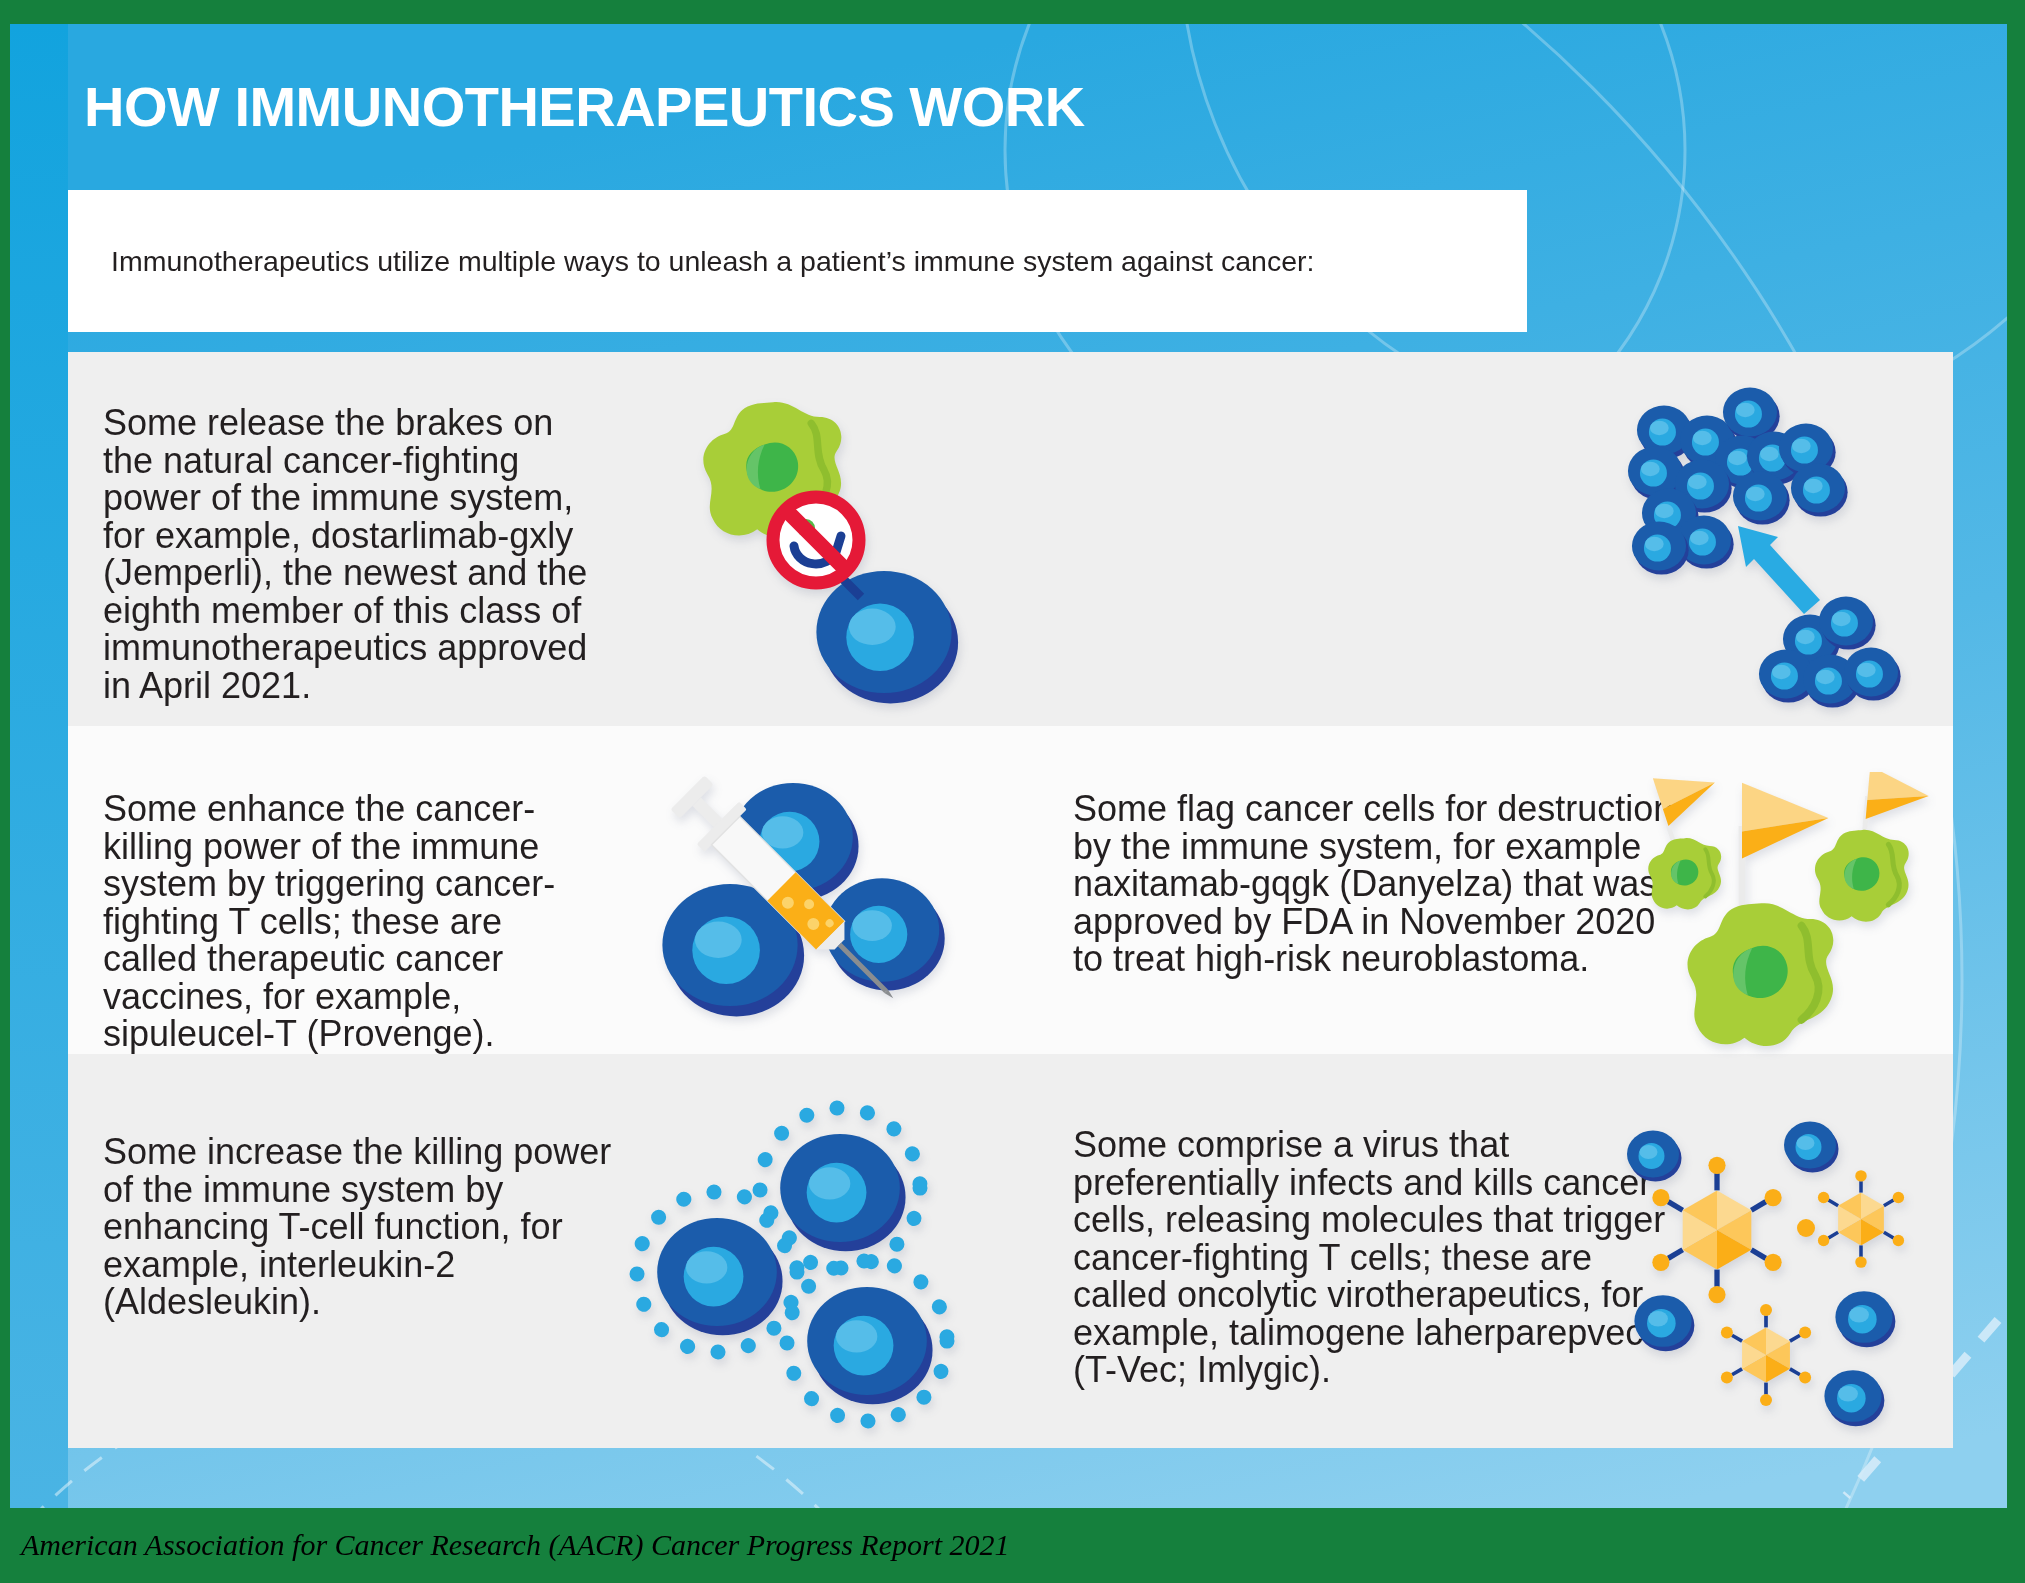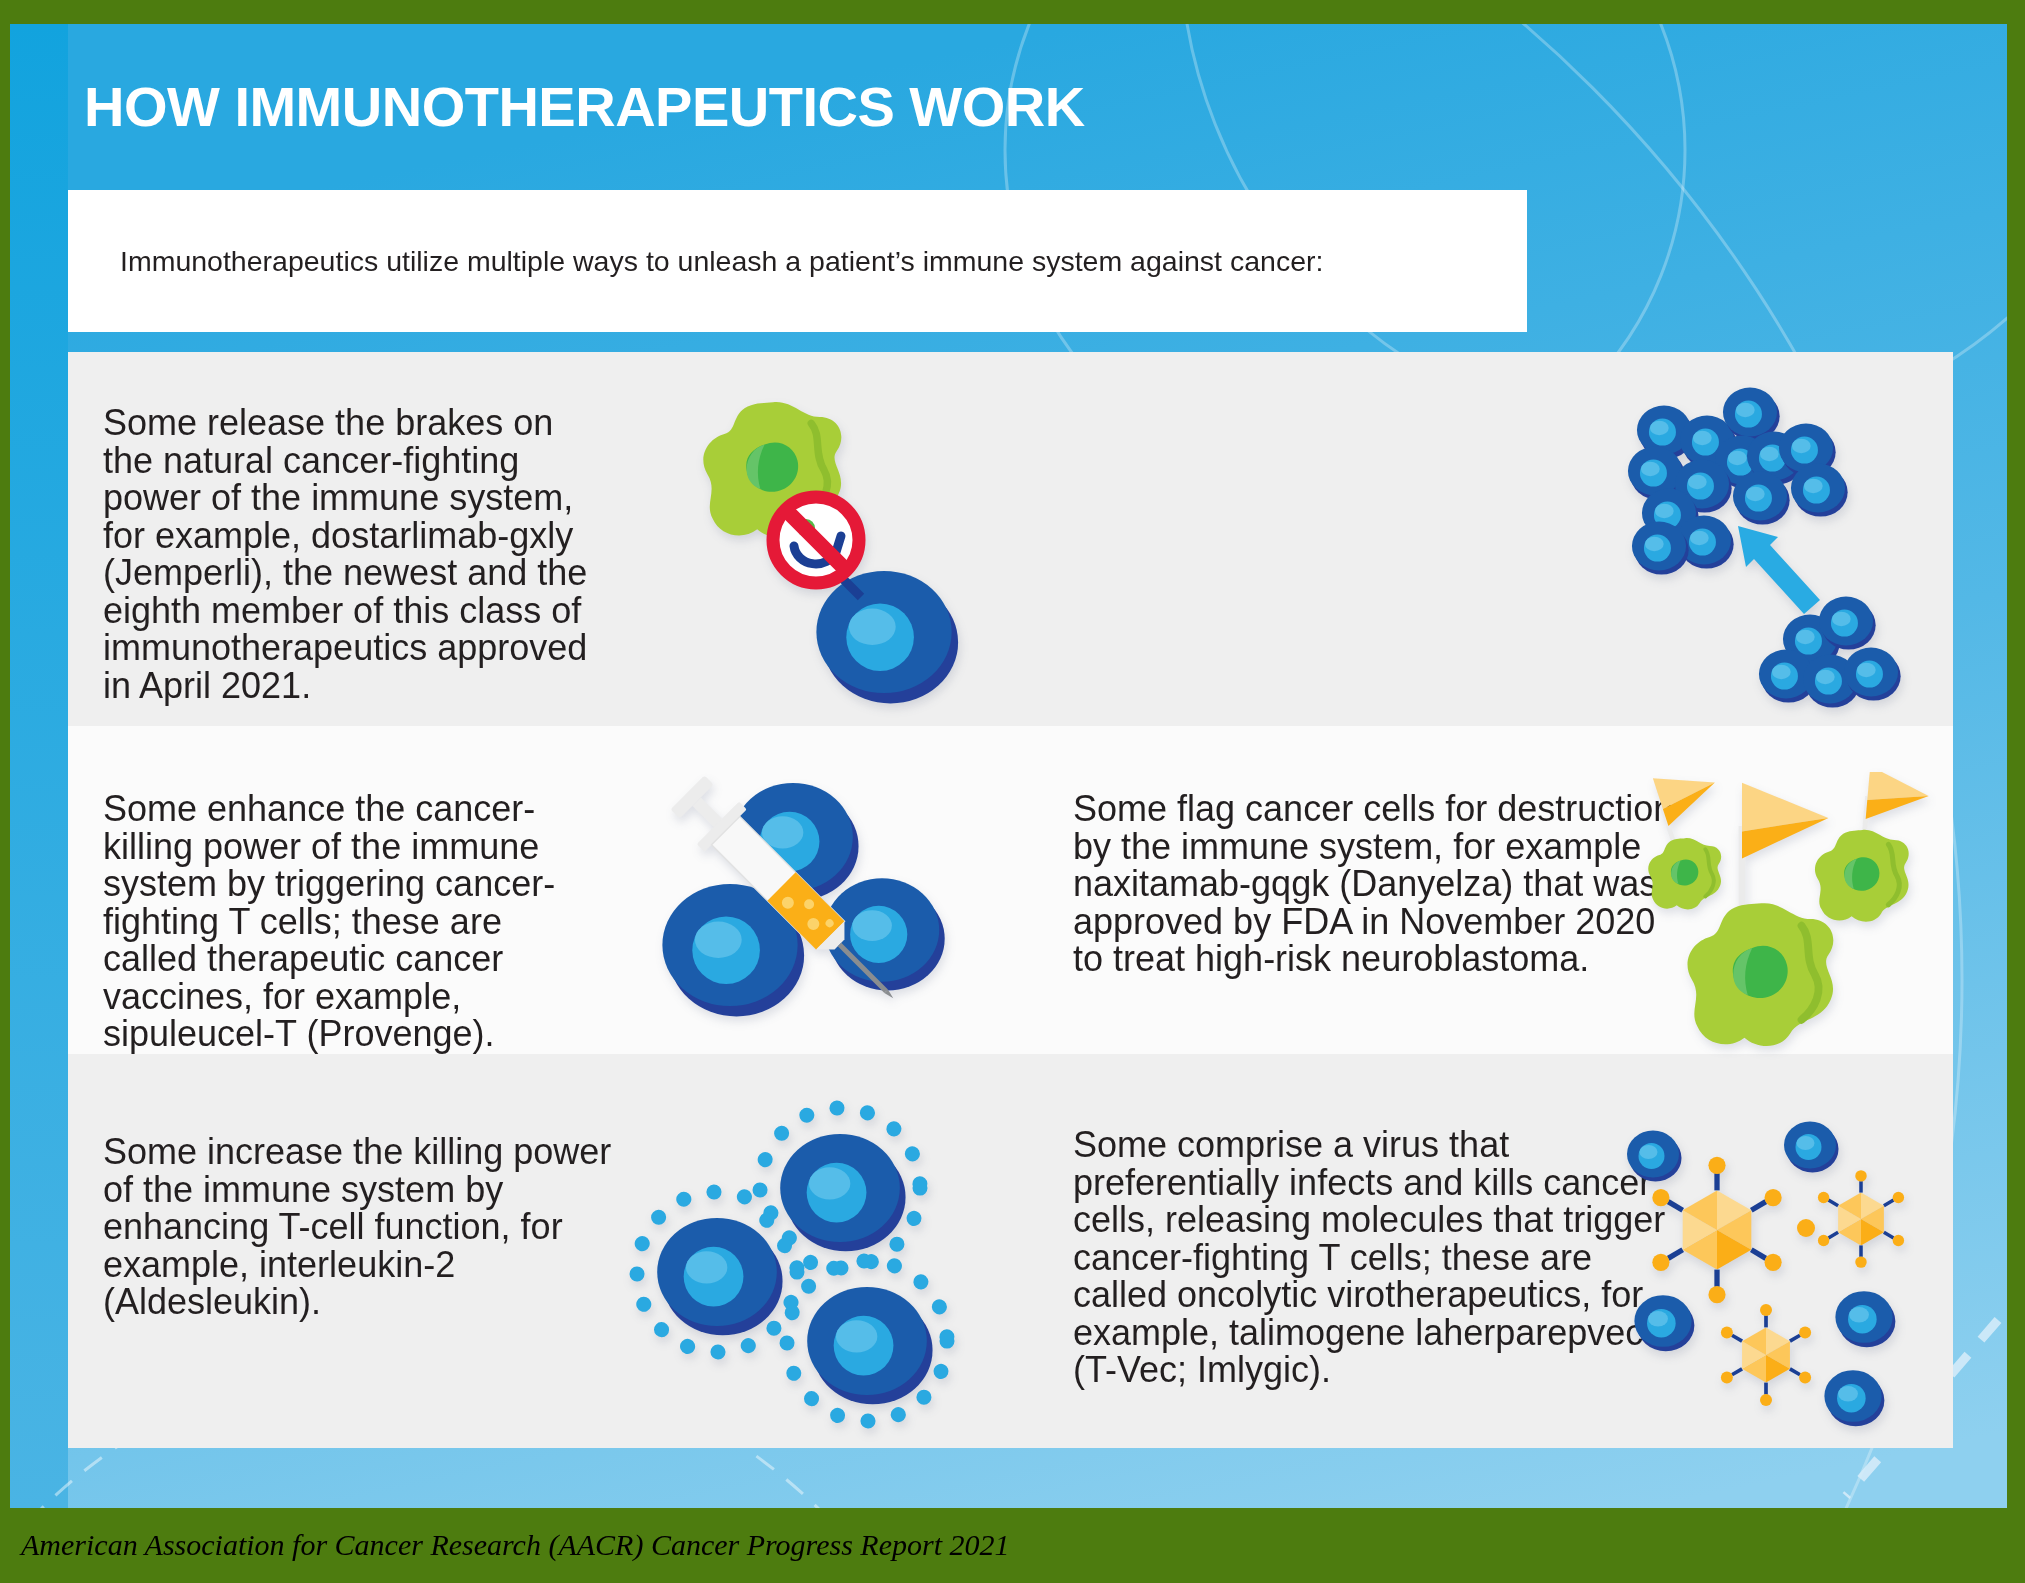--- a/index.html
+++ b/index.html
@@ -5,35 +5,35 @@
   :root{
     --card-blue-top:#29a8e0; --card-blue-mid:#53b8e6; --card-blue-bottom:#8ed0ef;
     --panel-gray:#efefef; --panel-light:#fbfbfb; --text-dark:#231f20;
     --cell-blue:#1b5cab; --cell-blue-dark:#24409a; --cell-nucleus:#2aa9e1; --cell-nucleus-hi:#55bde9;
     --cancer-green:#a8ce38; --cancer-green-dark:#8fbe2e; --nucleus-green:#3eb549; --nucleus-green-hi:#65c468;
     --prohibition-red:#e51937; --receptor-navy:#1b3f94; --receptor-green:#56b948;
     --arrow-blue:#29abe3; --flag-light:#fcd584; --flag-dark:#fbaf17;
     --virus-light:#fcd990; --virus-mid:#fdc75a; --virus-deep:#fbae17;
   }
   html,body{margin:0;padding:0;background:#fff;}
-  .page{position:relative;width:2025px;height:1583px;background:#4d7c0f;
+  .page{position:relative;width:2025px;height:1583px;background:#15803d;
         font-family:"Liberation Sans",sans-serif;overflow:hidden;}
   .card{position:absolute;left:10px;top:24px;width:1997px;height:1484px;overflow:hidden;
         background:linear-gradient(168deg,var(--card-blue-top) 12%,var(--card-blue-mid) 52%,var(--card-blue-bottom) 96%);}
   .card::before{content:"";position:absolute;left:0;top:0;width:58px;height:100%;
         background:linear-gradient(180deg,#12a3de,#4ab4e4);}
   .decor{position:absolute;left:0;top:0;width:100%;height:100%;}
   .dec{fill:none;stroke:rgba(255,255,255,.28);stroke-width:3;}
   .dashed{stroke:rgba(255,255,255,.45);stroke-dasharray:22 16;}
   .dashline{stroke:#d8edfa;stroke-width:9;stroke-dasharray:26 20;opacity:.85;}
   .title{position:absolute;left:84px;top:74px;margin:0;color:#fff;font-size:56px;font-weight:700;
          letter-spacing:-.5px;white-space:nowrap;}
   .intro{position:absolute;left:68px;top:190px;width:1459px;height:142px;background:#fff;
          display:flex;align-items:center;box-sizing:border-box;padding:0 30px 0 36px;}
-  .intro p{margin:16px;font-size:28.5px;color:var(--text-dark);}
+  .intro p{margin:7px;font-size:28.5px;color:var(--text-dark);}
   .row{position:absolute;left:68px;width:1885px;}
   .r1{top:352px;height:374px;background:var(--panel-gray);}
   .r2{top:726px;height:328px;background:var(--panel-light);}
   .r3{top:1054px;height:394px;background:var(--panel-gray);}
   .ptext{position:absolute;margin:0;font-size:36px;line-height:37.5px;color:var(--text-dark);}
   .t1{left:103px;top:404px;width:500px;}
   .t2{left:1073px;top:404px;width:600px;}
   .t3{left:103px;top:790px;width:500px;}
   .t4{left:1073px;top:790px;width:610px;}
   .t5{left:103px;top:1133px;width:510px;}

